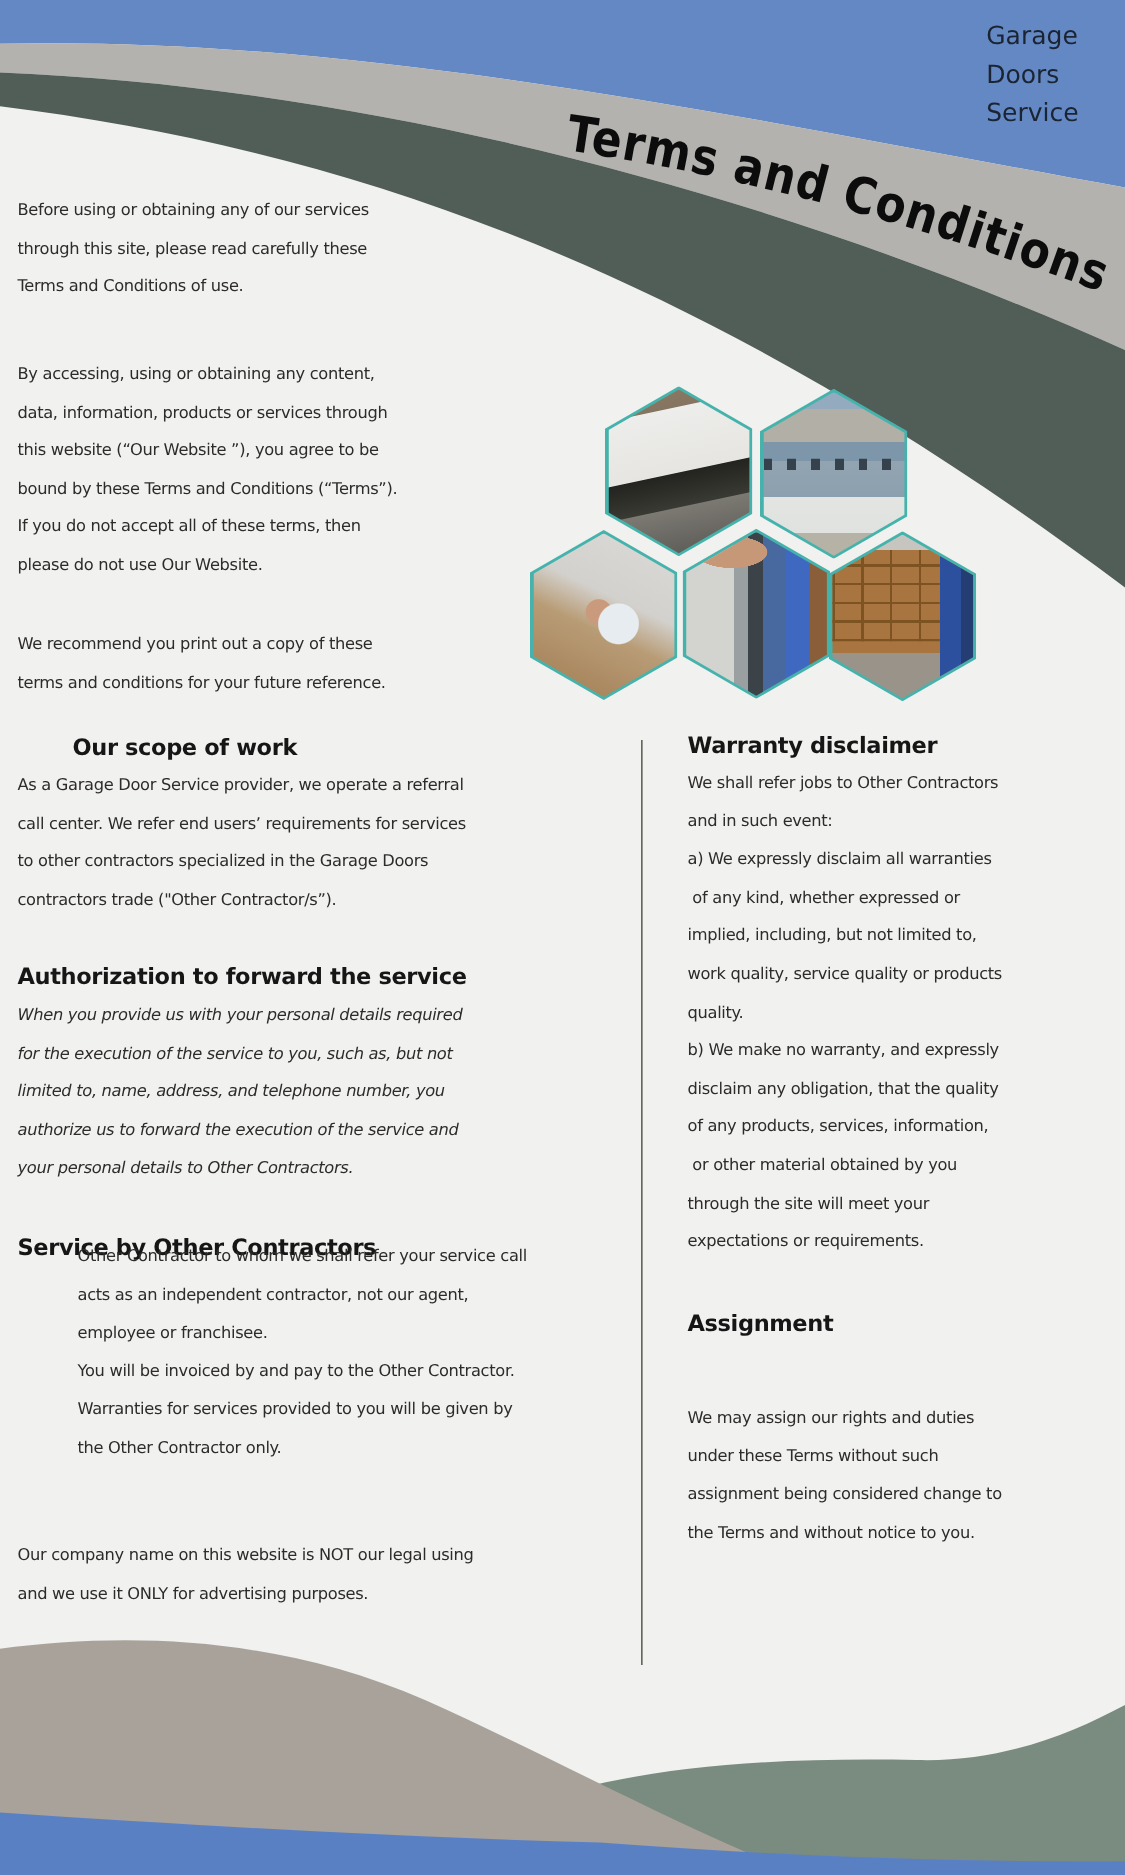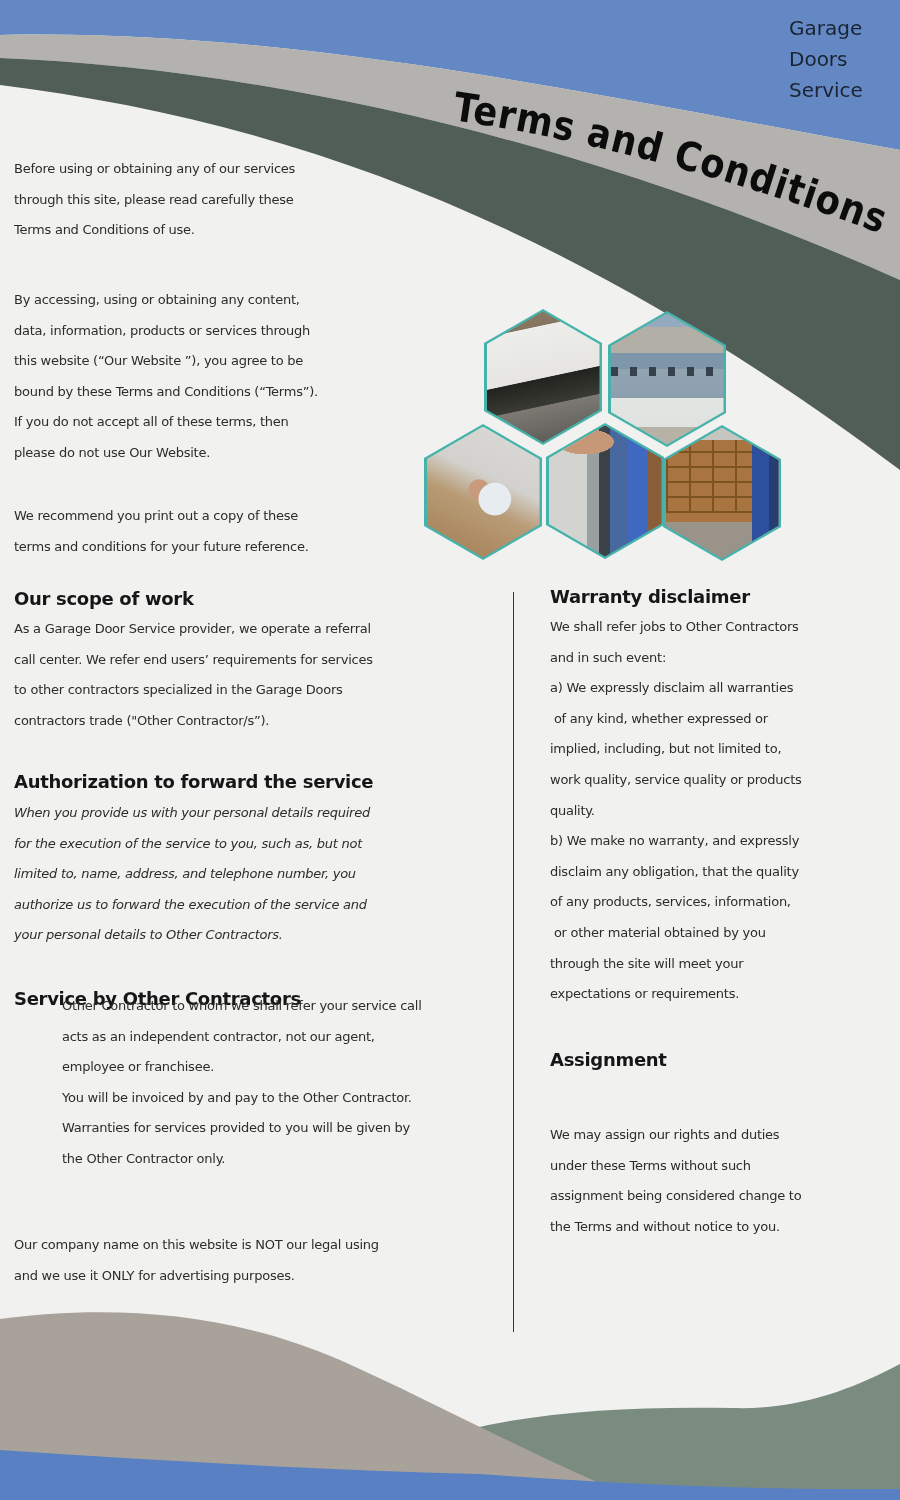--- a/index.html
+++ b/index.html
@@ -112,21 +112,21 @@
 Terms and Conditions of use.</div>
   <div class="tblock col-l" style="top:501px;">We recommend you print out a copy of these
 terms and conditions for your future reference.</div>
   <div class="tblock col-l" style="top:285px;">By accessing, using or obtaining any content,
 data, information, products or services through
 this website (“Our Website ”), you agree to be
 bound by these Terms and Conditions (“Terms”).
 If you do not accept all of these terms, then
 please do not use Our Website.</div>
 
-  <div class="heading col-l" style="top:584px;">Our scope of work</div>
+  <div class="heading col-l" style="top:584px;margin-left:44px;">Our scope of work</div>
   <div class="tblock col-l" style="top:614px;">As a Garage Door Service provider, we operate a referral
 call center. We refer end users’ requirements for services
 to other contractors specialized in the Garage Doors
 contractors trade ("Other Contractor/s”).</div>
 
   <div class="heading col-l" style="top:767px;">Authorization to forward the service</div>
   <div class="tblock col-l" style="top:798px;font-style:italic;">When you provide us with your personal details required
 for the execution of the service to you, such as, but not
 limited to, name, address, and telephone number, you
 authorize us to forward the execution of the service and

